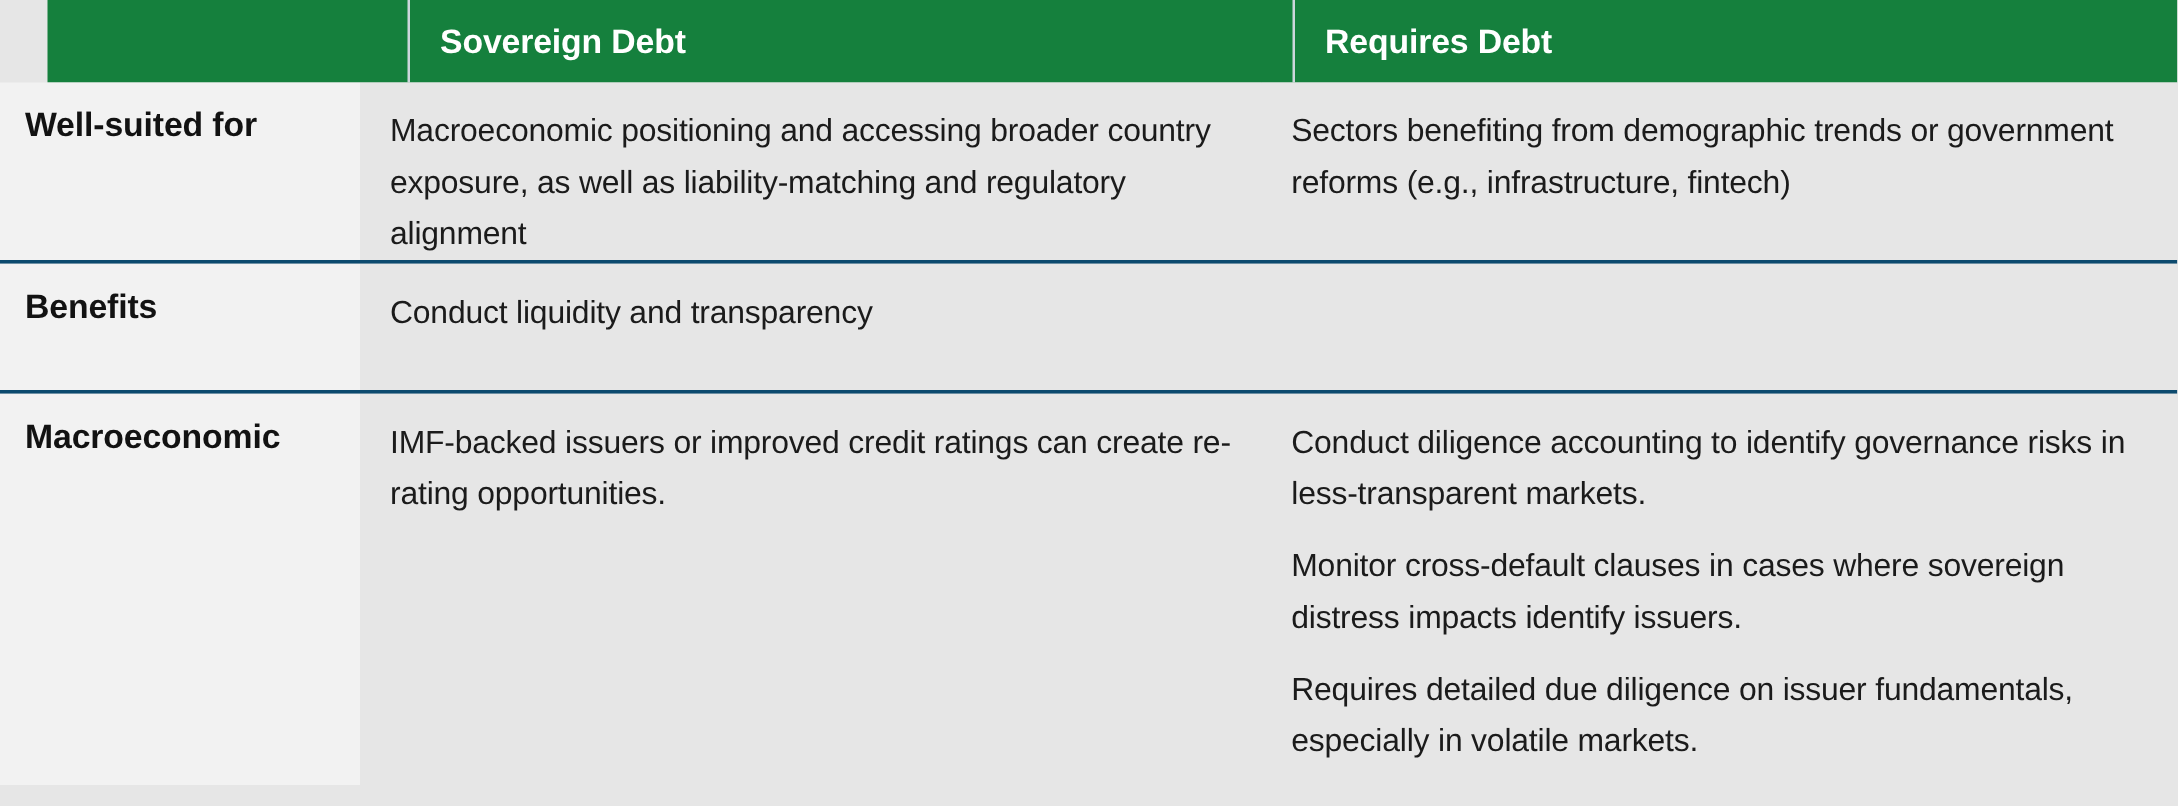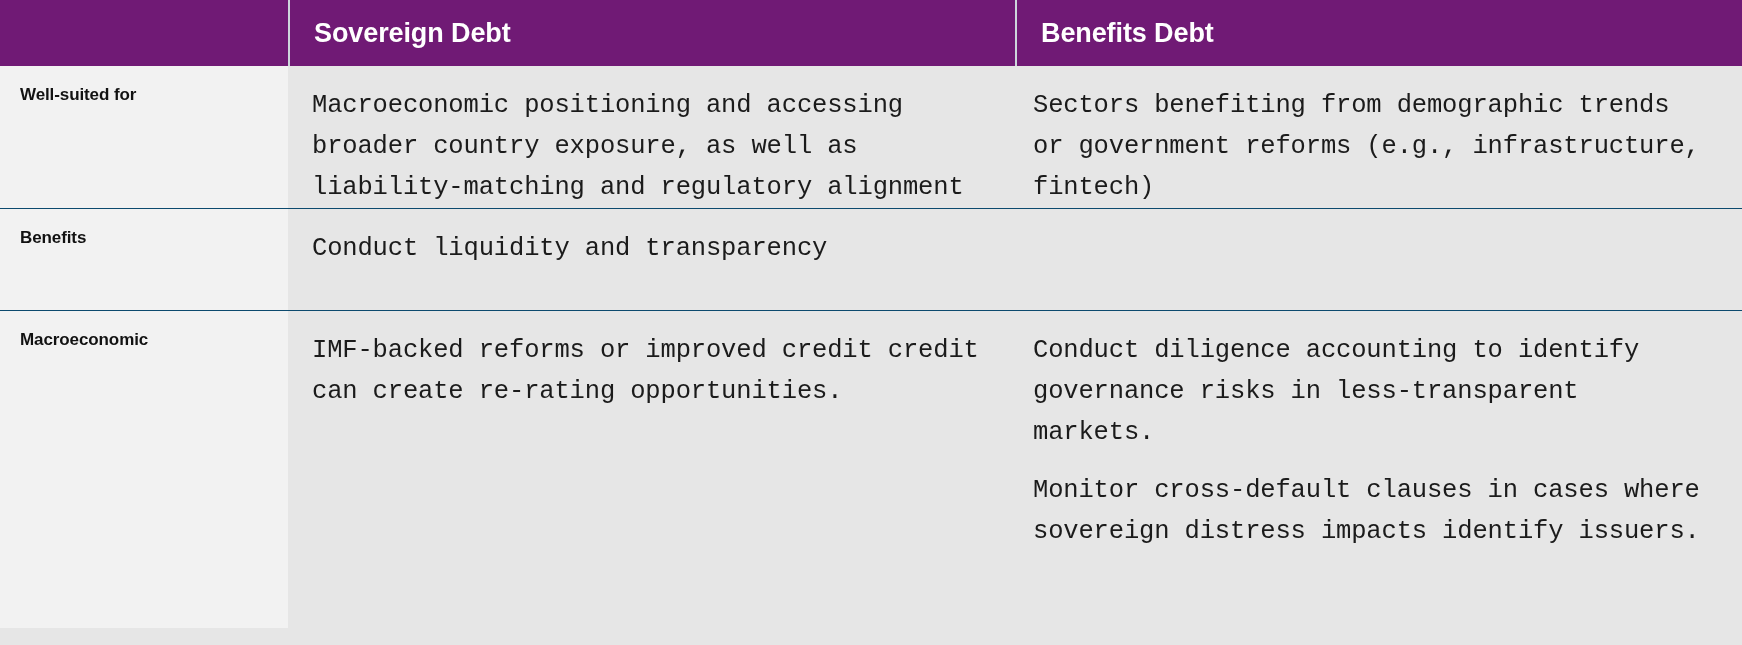--- a/index.html
+++ b/index.html
@@ -22,22 +22,23 @@
     background: #e6e6e6;
     box-sizing: border-box;
     overflow: hidden;
   }
 
   
   .table-header {
     display: flex;
     height: 66px;
     flex: 0 0 66px;
-    background: #701a75;
+    background: #15803d;
     color: #ffffff;
+    margin-left: 38px;
   }
   .th {
     box-sizing: border-box;
     display: flex;
     align-items: center;
     font-size: 27px;
     font-weight: bold;
     letter-spacing: -0.1px;
   }
   .th-rowlabel {
@@ -52,54 +53,53 @@
 
   
   .table-body {
     flex: 1 1 auto;
     display: flex;
     flex-direction: column;
   }
   .trow {
     display: flex;
     align-items: stretch;
-    border-top: 1px solid #0c4a6e;
+    border-top: 3px solid #0c4a6e;
   }
   .trow:first-child {
     border-top: none;
   }
   .trow-1 { flex: 0 0 140px; }
   .trow-2 { flex: 0 0 101px; }
   .trow-3 { flex: 1 1 auto; }
 
   .cell {
     box-sizing: border-box;
     padding-top: 19px;
   }
   .cell-label {
     width: 288px;
     flex: 0 0 288px;
     background: #f2f2f2;
     padding-left: 20px;
     padding-right: 12px;
-    font-size: 17px;
+    font-size: 27px;
     font-weight: bold;
     color: #121212;
     letter-spacing: -0.1px;
   }
   .cell-data {
     flex: 1 1 0;
     background: #e6e6e6;
     padding-left: 24px;
     padding-right: 22px;
     font-size: 25.5px;
     line-height: 41px;
     color: #1b1b1b;
     letter-spacing: -0.15px;
-    font-family: Liberation Mono, monospace;
   }
   .cell-data.col2 {
     padding-right: 34px;
   }
   .cell-data p {
     margin: 0 0 17px 0;
   }
   .cell-data p:last-child {
     margin-bottom: 0;
   }
@@ -109,21 +109,21 @@
   }
 </style>
 </head>
 <body>
 
 <div class="comparison-table">
 
   <div class="table-header">
     <div class="th th-rowlabel"></div>
     <div class="th th-col">Sovereign Debt</div>
-    <div class="th th-col">Benefits Debt</div>
+    <div class="th th-col">Requires Debt</div>
   </div>
 
   <div class="table-body">
 
     <div class="trow trow-1">
       <div class="cell cell-label">Well-suited for</div>
       <div class="cell cell-data col1">
         <p>Macroeconomic positioning and accessing broader country exposure, as well as liability-matching and regulatory alignment</p>
       </div>
       <div class="cell cell-data col2">
@@ -134,24 +134,25 @@
     <div class="trow trow-2">
       <div class="cell cell-label">Benefits</div>
       <div class="cell cell-data col1">
         <p>Conduct liquidity and transparency</p>
       </div>
     </div>
 
     <div class="trow trow-3">
       <div class="cell cell-label">Macroeconomic</div>
       <div class="cell cell-data col1">
-        <p>IMF-backed reforms or improved credit credit can create re-rating opportunities.</p>
+        <p>IMF-backed issuers or improved credit ratings can create re-rating opportunities.</p>
       </div>
       <div class="cell cell-data col2">
         <p>Conduct diligence accounting to identify governance risks in less-transparent markets.</p>
         <p>Monitor cross-default clauses in cases where sovereign distress impacts identify issuers.</p>
+        <p>Requires detailed due diligence on issuer fundamentals, especially in volatile markets.</p>
       </div>
     </div>
 
   </div>
 
   <div class="bottom-strip"></div>
 </div>
 
 </body></html>

